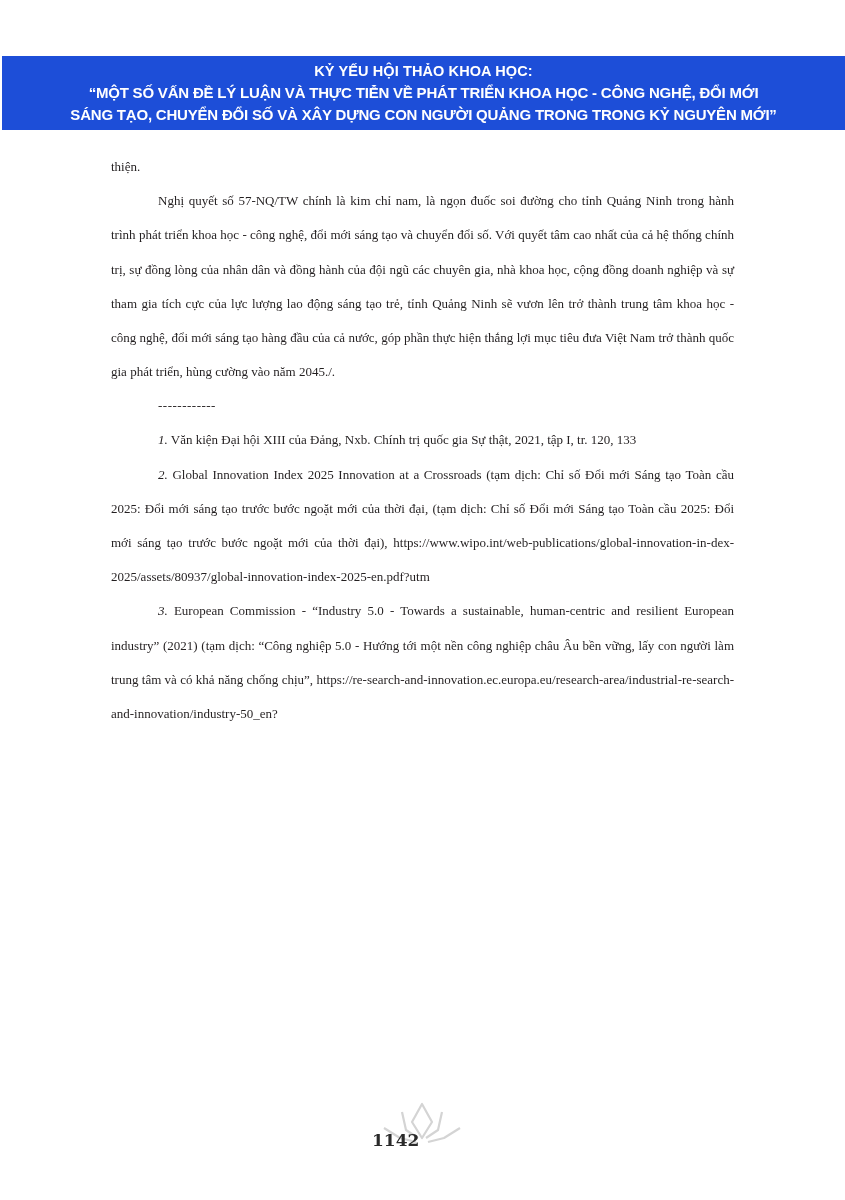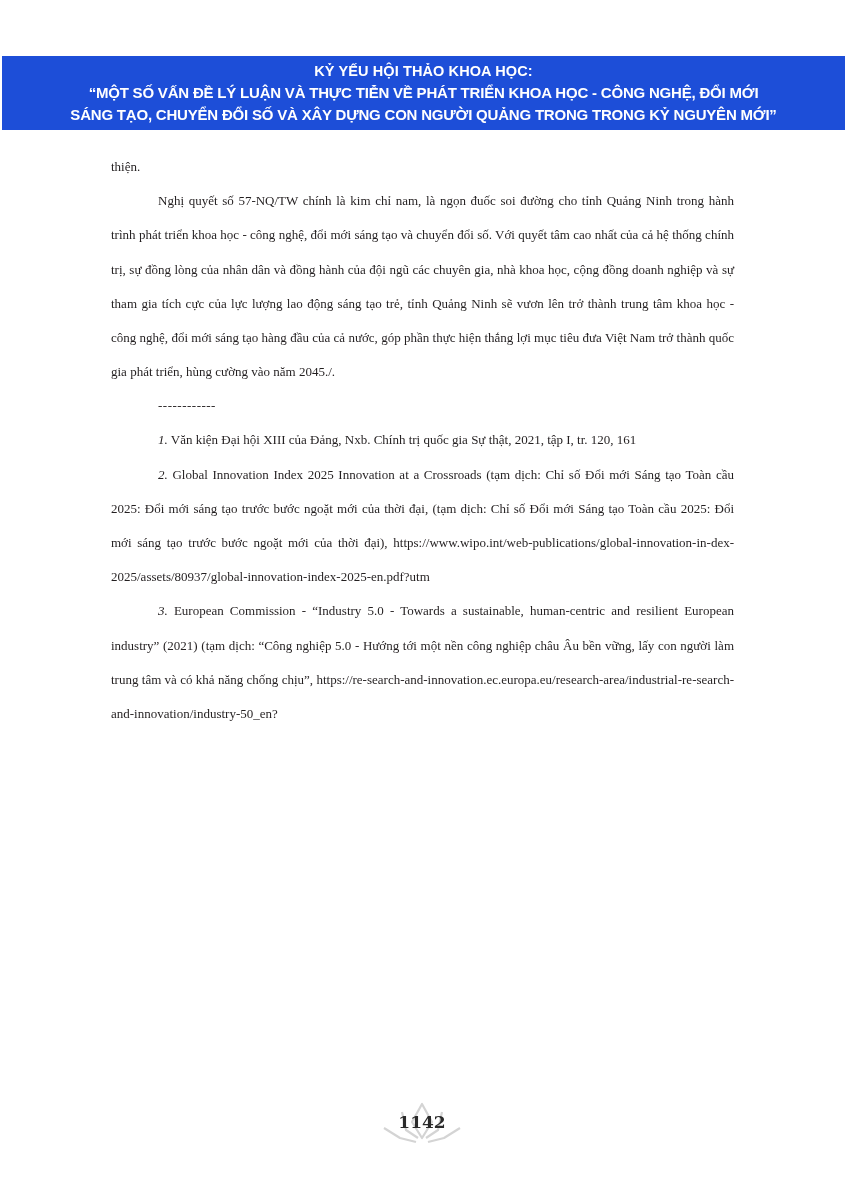--- a/index.html
+++ b/index.html
@@ -21,38 +21,38 @@
   }
   .content p { margin: 0; }
   .indent { text-indent: 47px; }
   .sep { padding-left: 47px; letter-spacing: 0.5px; line-height: 34px; }
   .ref-num { font-style: italic; }
   .footer {
     position: absolute; left: 372px; top: 1100px; width: 100px; height: 50px;
   }
   .footer svg { position: absolute; left: 0; top: 0; }
   .page-num {
-    position: absolute; left: 0; width: 100px; top: 12px; text-align: center;
+    position: absolute; left: 0; width: 100px; top: 30px; text-align: left;
     font-family: "DejaVu Serif", serif; font-weight: bold; font-size: 17px; color: #2a2a2a;
   }
 </style>
 </head>
 <body>
 
 <div class="banner">
   <div class="b1">KỶ YẾU HỘI THẢO KHOA HỌC:</div>
   <div class="b2">“MỘT SỐ VẤN ĐỀ LÝ LUẬN VÀ THỰC TIỄN VỀ PHÁT TRIỂN KHOA HỌC - CÔNG NGHỆ, ĐỔI MỚI</div>
   <div class="b3">SÁNG TẠO, CHUYỂN ĐỔI SỐ VÀ XÂY DỰNG CON NGƯỜI QUẢNG TRONG TRONG KỶ NGUYÊN MỚI”</div>
 </div>
 
 <div class="content">
   <p>thiện.</p>
   <p class="indent">Nghị quyết số 57-NQ/TW chính là kim chỉ nam, là ngọn đuốc soi đường cho tỉnh Quảng Ninh trong hành trình phát triển khoa học - công nghệ, đổi mới sáng tạo và chuyển đổi số. Với quyết tâm cao nhất của cả hệ thống chính trị, sự đồng lòng của nhân dân và đồng hành của đội ngũ các chuyên gia, nhà khoa học, cộng đồng doanh nghiệp và sự tham gia tích cực của lực lượng lao động sáng tạo trẻ, tỉnh Quảng Ninh sẽ vươn lên trở thành trung tâm khoa học - công nghệ, đổi mới sáng tạo hàng đầu của cả nước, góp phần thực hiện thắng lợi mục tiêu đưa Việt Nam trở thành quốc gia phát triển, hùng cường vào năm 2045./.</p>
   <p class="sep">------------</p>
-  <p class="indent"><span class="ref-num">1.</span><span> Văn kiện Đại hội XIII của Đảng, Nxb. Chính trị quốc gia Sự thật, 2021, tập I, tr. 120, 161</span></p>
+  <p class="indent"><span class="ref-num">1.</span><span> Văn kiện Đại hội XIII của Đảng, Nxb. Chính trị quốc gia Sự thật, 2021, tập I, tr. 120, 133</span></p>
   <p class="indent"><span class="ref-num">2.</span><span> Global Innovation Index 2025 Innovation at a Crossroads (tạm dịch: Chỉ số Đổi mới Sáng tạo Toàn cầu 2025: Đổi mới sáng tạo trước bước ngoặt mới của thời đại, (tạm dịch: Chỉ số Đổi mới Sáng tạo Toàn cầu 2025: Đổi mới sáng tạo trước bước ngoặt mới của thời đại), https://www.wipo.int/web-publications/global-innovation-in-dex-2025/assets/80937/global-innovation-index-2025-en.pdf?utm</span></p>
   <p class="indent"><span class="ref-num">3.</span><span> European Commission - “Industry 5.0 - Towards a sustainable, human-centric and resilient European industry” (2021) (tạm dịch: “Công nghiệp 5.0 - Hướng tới một nền công nghiệp châu Âu bền vững, lấy con người làm trung tâm và có khả năng chống chịu”, https://re-search-and-innovation.ec.europa.eu/research-area/industrial-re-search-and-innovation/industry-50_en?</span></p>
 </div>
 
 <div class="footer">
   <svg width="100" height="50" viewBox="0 0 100 50">
     <g fill="none" stroke="#d4d4d4" stroke-width="2.2" stroke-linejoin="round">
       <path d="M50 4 L40 22 L50 38 L60 22 Z"></path>
       <path d="M30 12 L34 30 L46 38"></path>
       <path d="M70 12 L66 30 L54 38"></path>

